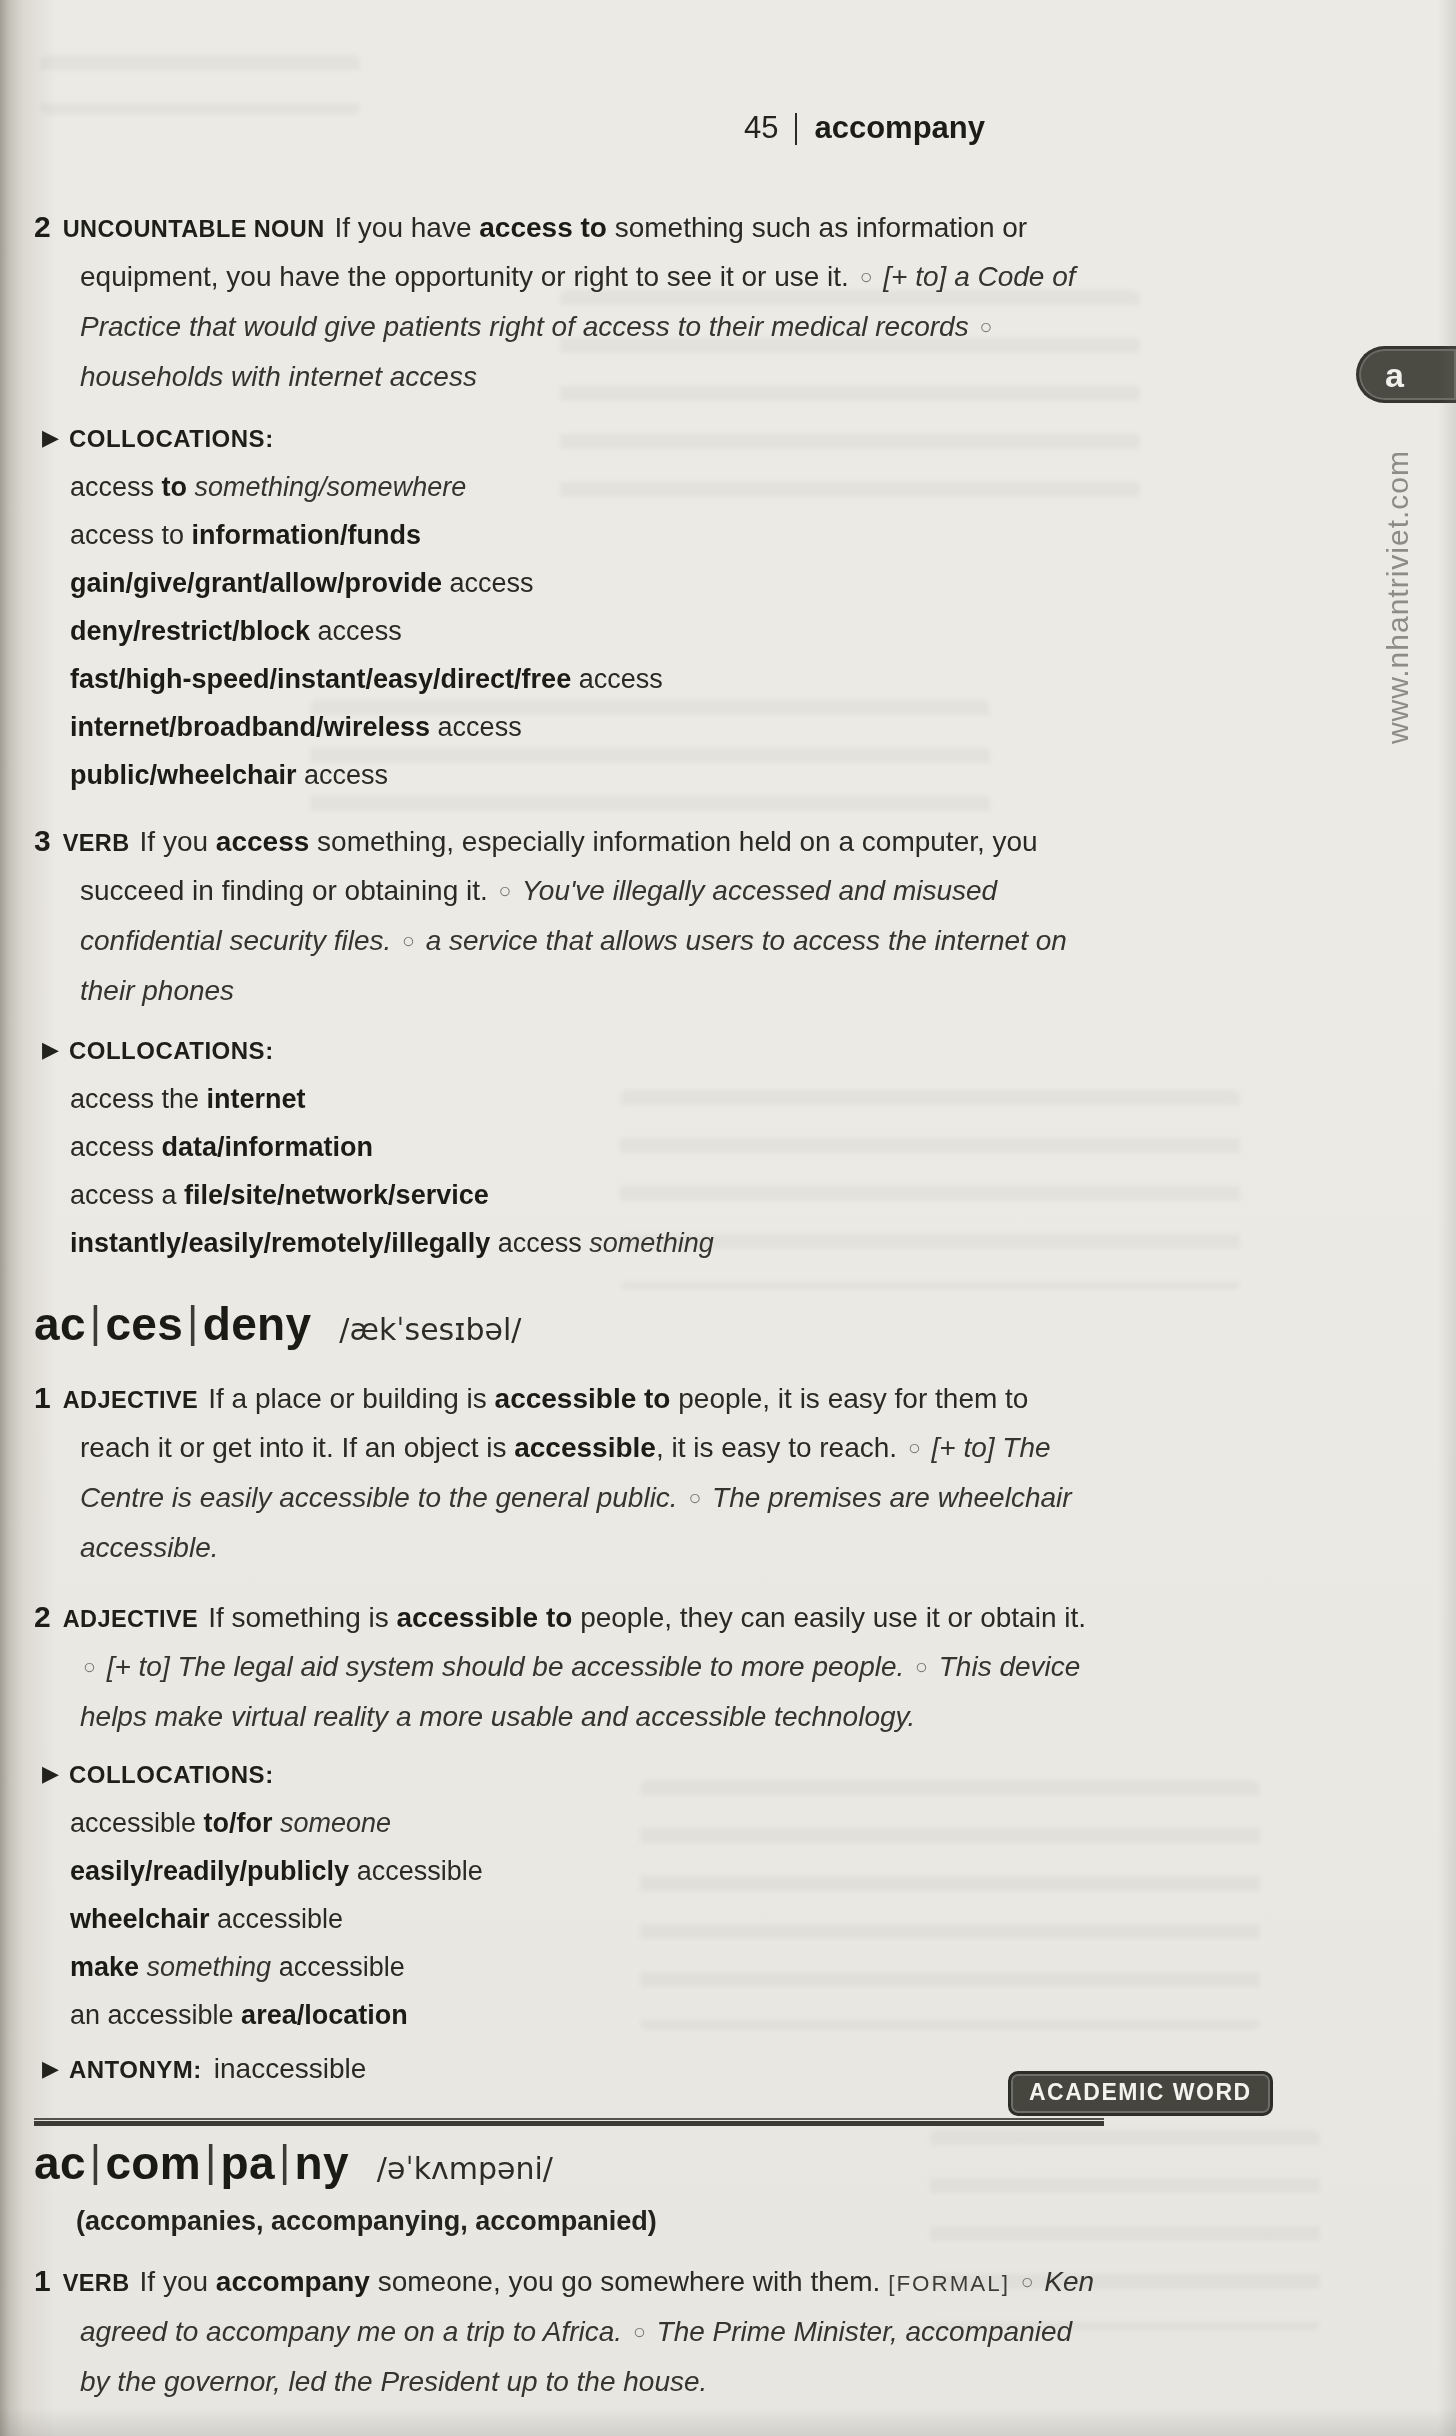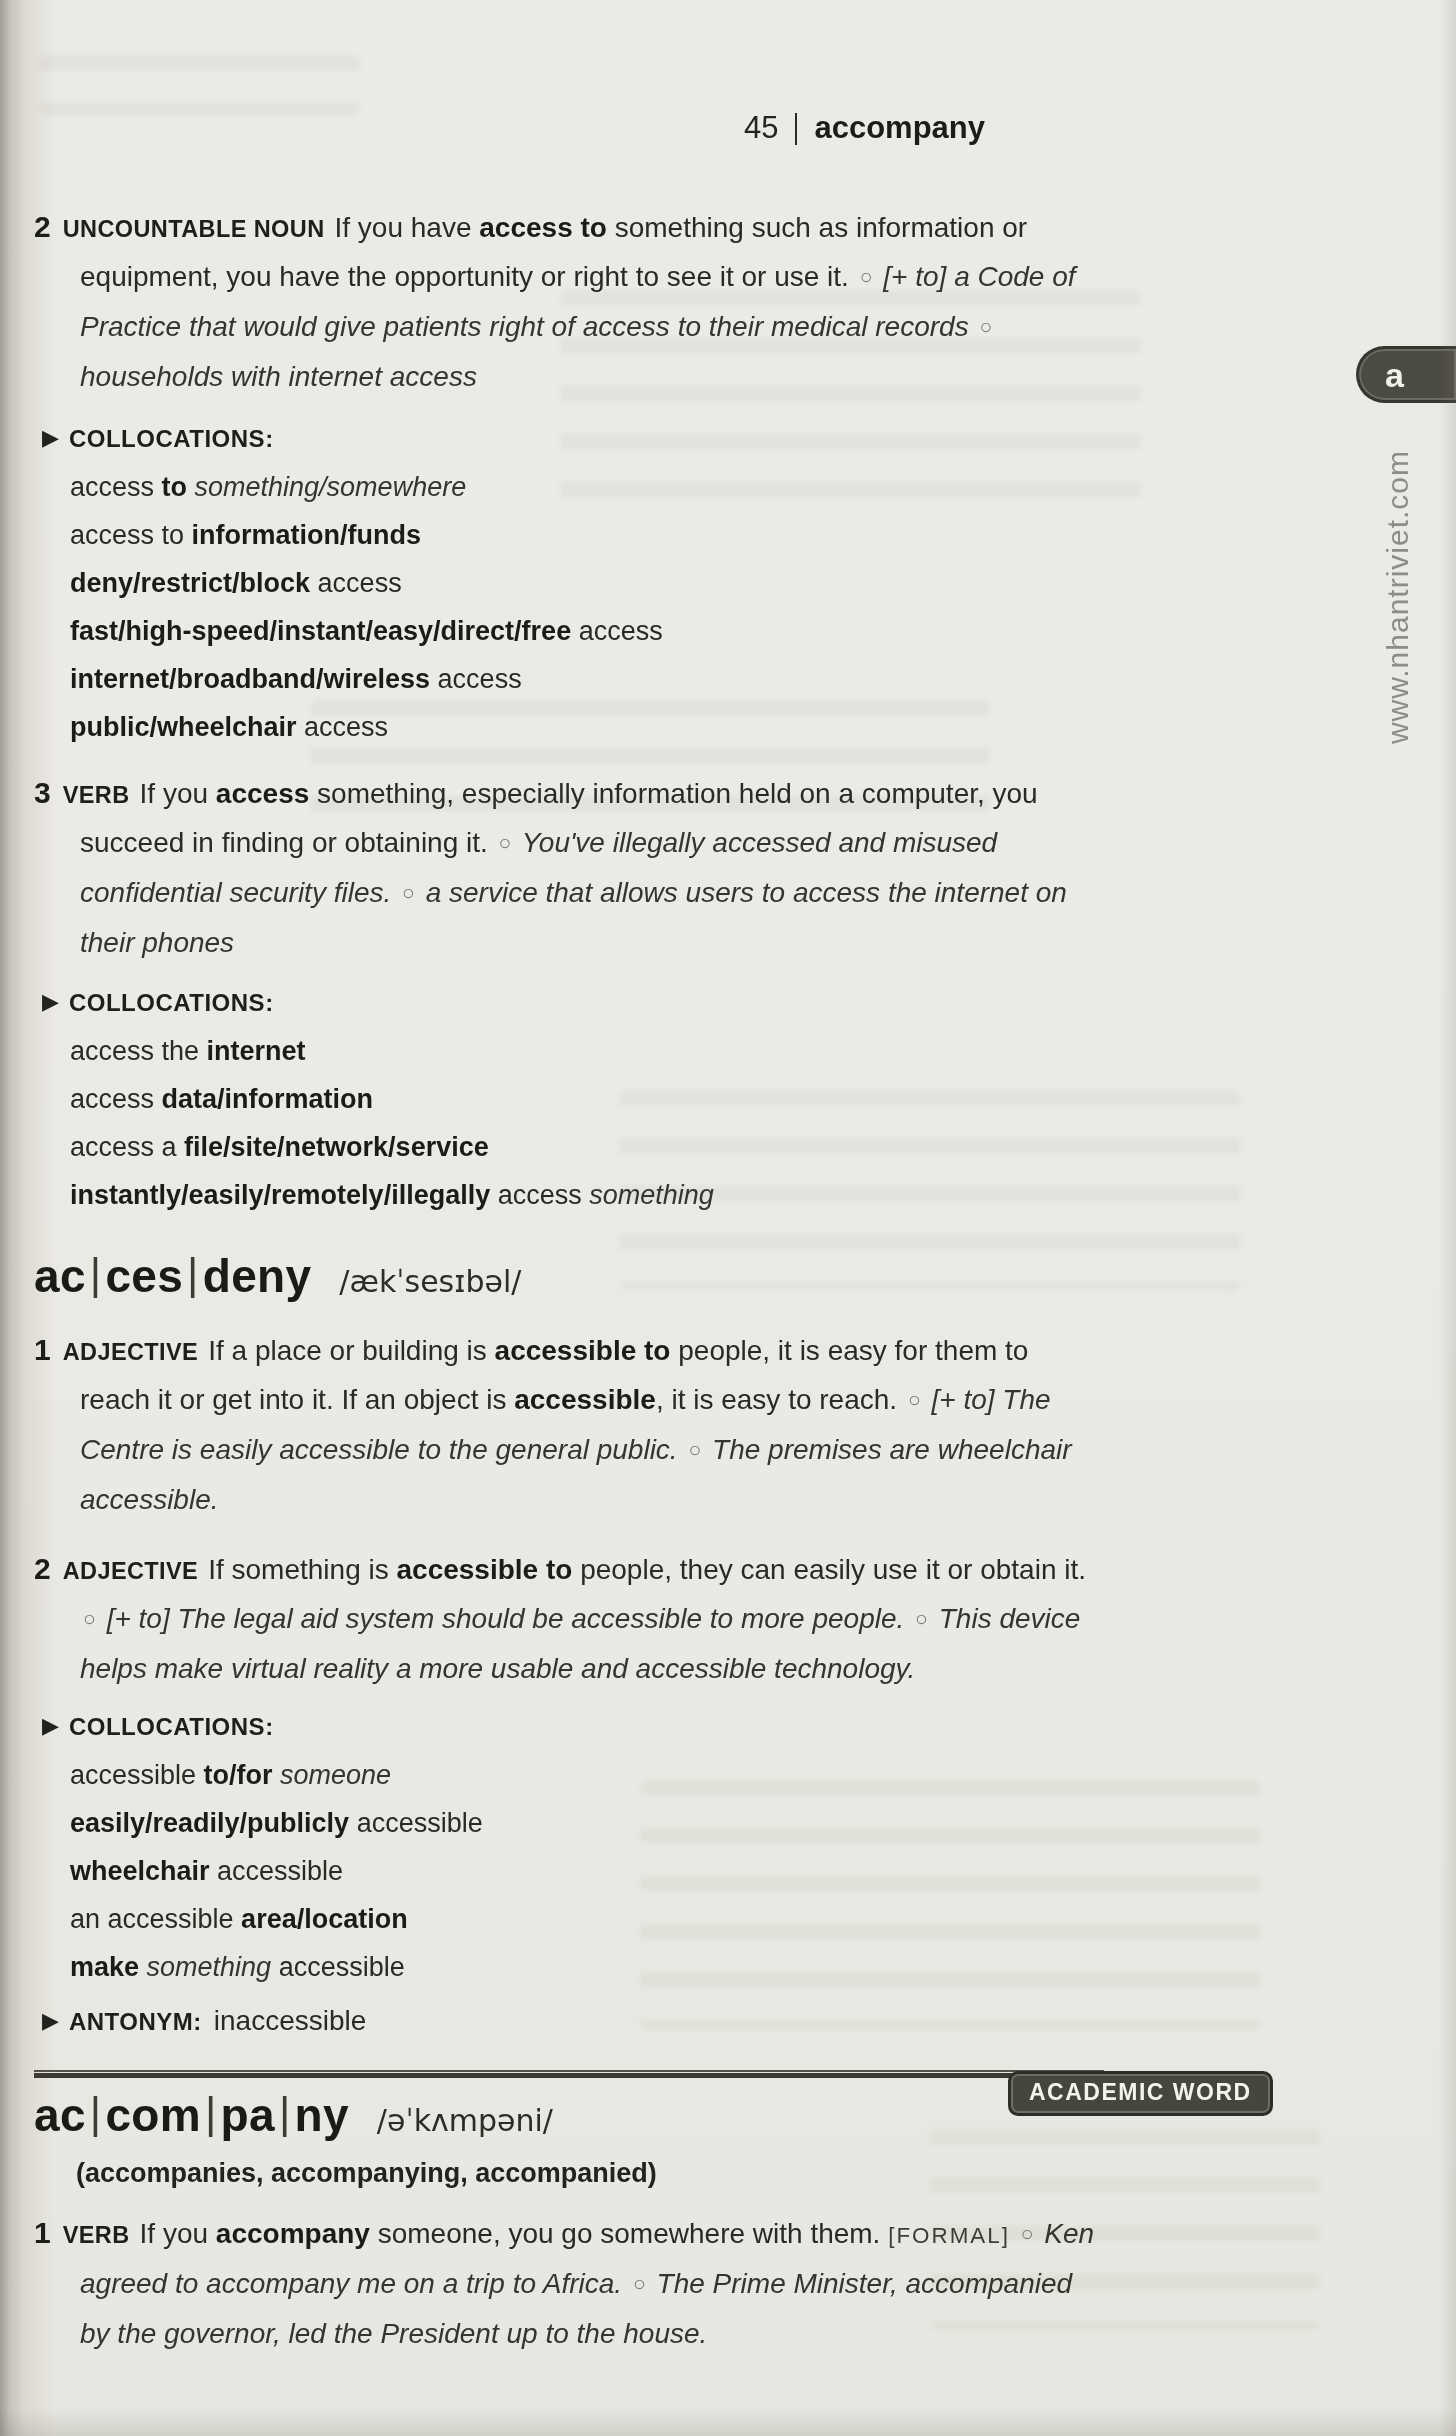--- a/index.html
+++ b/index.html
@@ -106,20 +106,21 @@
       <span class="num">2</span><span class="pos">UNCOUNTABLE NOUN</span><span><span class="s-r">If you have </span><span class="s-b">access to</span><span class="s-r"> something such as information or equipment, you have the opportunity or right to see it or use it. </span><span class="s-o">○</span><span class="s-i"> [+ to] </span><span class="s-i">a Code of Practice that would give patients right of access to their medical records </span><span class="s-o">○</span><span class="s-i"> households with internet access</span></span>
     </div>
 
     <div class="refblock">
       <div class="refhead">
         <span class="tri">▶</span><span class="reflabel">COLLOCATIONS:</span>
       </div>
       <div class="reflines">
           <div class="cline"><span class="s-r">access </span><span class="s-b">to</span><span class="s-i"> something/somewhere</span></div>
           <div class="cline"><span class="s-r">access to </span><span class="s-b">information/funds</span></div>
+          <div class="cline"><span class="s-b">gain/give/grant/allow/provide</span><span class="s-r"> access</span></div>
           <div class="cline"><span class="s-b">deny/restrict/block</span><span class="s-r"> access</span></div>
           <div class="cline"><span class="s-b">fast/high-speed/instant/easy/direct/free</span><span class="s-r"> access</span></div>
           <div class="cline"><span class="s-b">internet/broadband/wireless</span><span class="s-r"> access</span></div>
           <div class="cline"><span class="s-b">public/wheelchair</span><span class="s-r"> access</span></div>
         </div>
     </div>
 
 
     <div class="sense m-s3">
       <span class="num">3</span><span class="pos">VERB</span><span><span class="s-r">If you </span><span class="s-b">access</span><span class="s-r"> something, especially information held on a computer, you succeed in finding or obtaining it. </span><span class="s-o">○</span><span class="s-i"> You've illegally accessed and misused confidential security files. </span><span class="s-o">○</span><span class="s-i"> a service that allows users to access the internet on their phones</span></span>
@@ -150,22 +151,22 @@
     </div>
 
     <div class="refblock m-c3">
       <div class="refhead">
         <span class="tri">▶</span><span class="reflabel">COLLOCATIONS:</span>
       </div>
       <div class="reflines">
           <div class="cline"><span class="s-r">accessible </span><span class="s-b">to/for</span><span class="s-i"> someone</span></div>
           <div class="cline"><span class="s-b">easily/readily/publicly</span><span class="s-r"> accessible</span></div>
           <div class="cline"><span class="s-b">wheelchair</span><span class="s-r"> accessible</span></div>
+          <div class="cline"><span class="s-b">make</span><span class="s-i"> something</span><span class="s-r"> accessible</span></div>
           <div class="cline"><span class="s-r">an accessible </span><span class="s-b">area/location</span></div>
-          <div class="cline"><span class="s-b">make</span><span class="s-i"> something</span><span class="s-r"> accessible</span></div>
         </div>
     </div>
 
     <div class="refrow m-ant">
       <span class="tri">▶</span><span class="reflabel">ANTONYM:</span><span class="reftext">inaccessible</span>
     </div>
 
     <div class="rule m-rule"></div>
 
     <div class="hwrow m-hw2">

